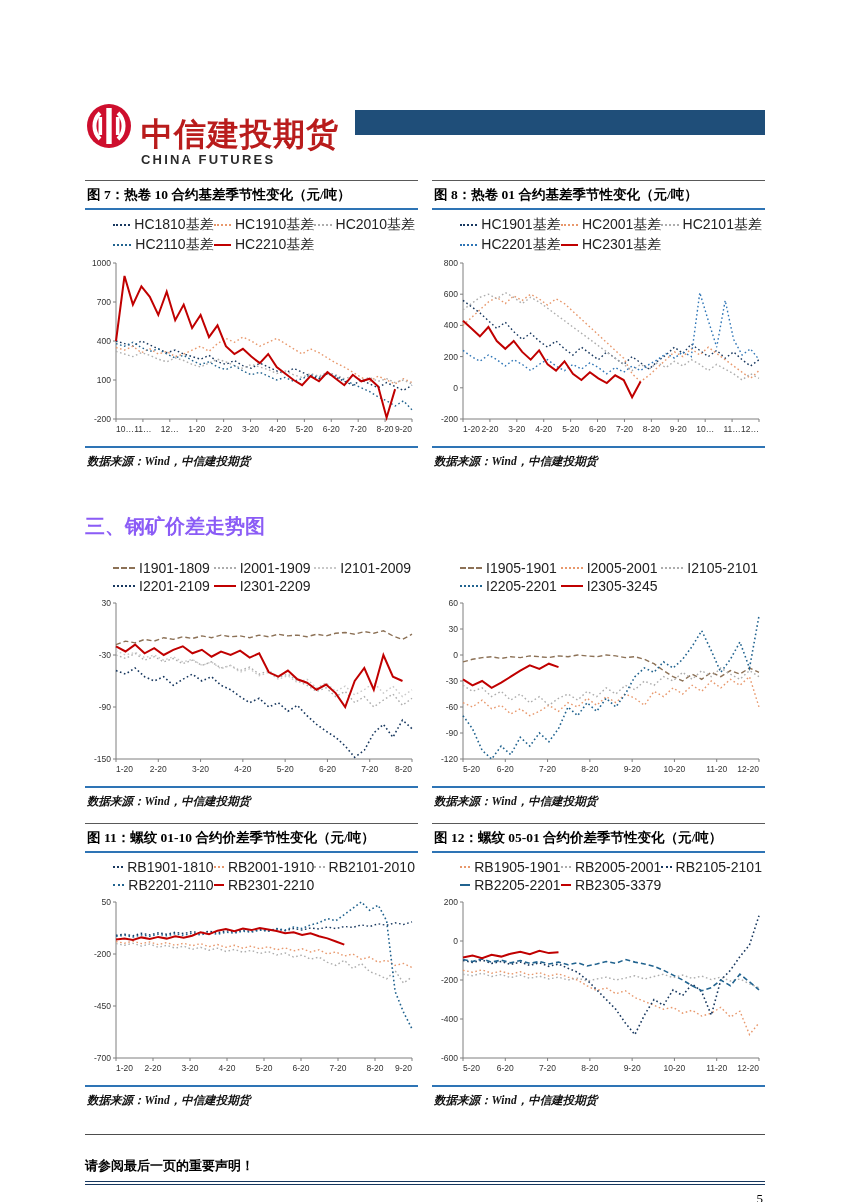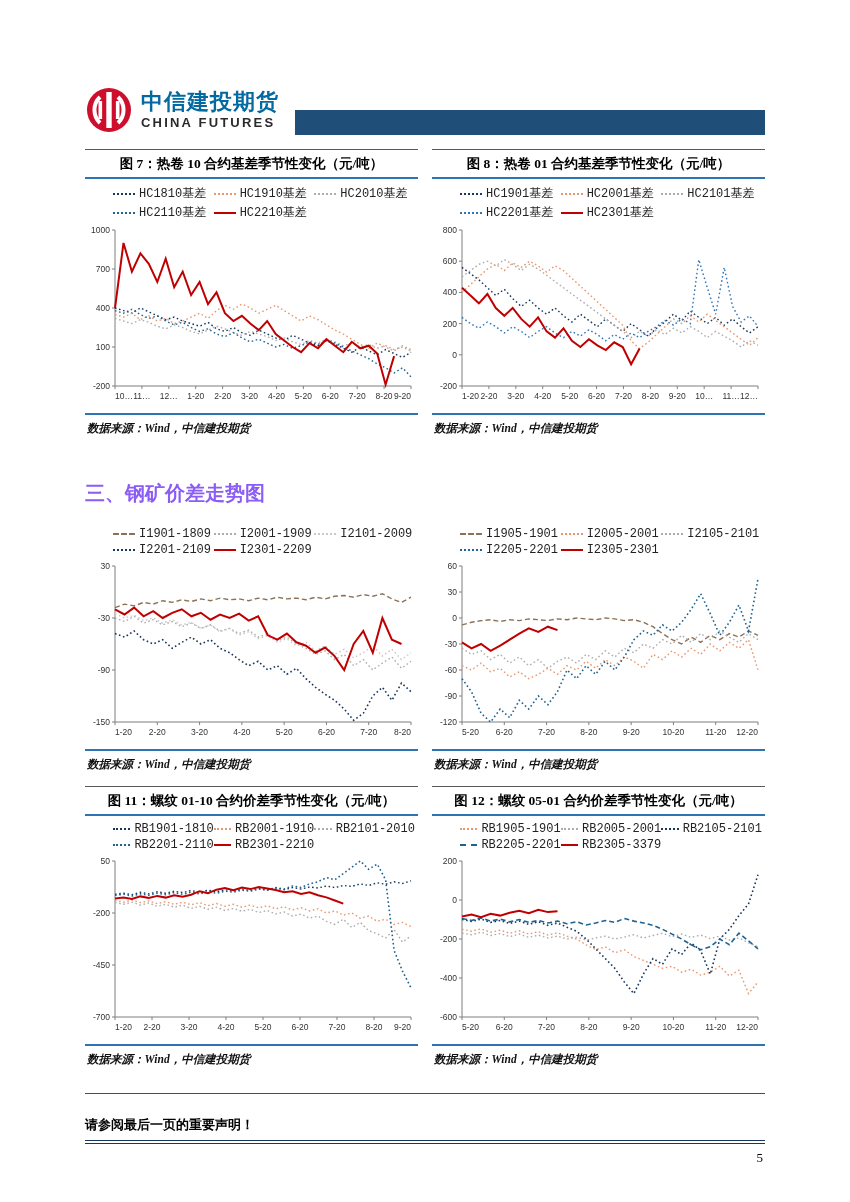--- a/index.html
+++ b/index.html
@@ -3,33 +3,33 @@
 <meta charset="utf-8">
 <style>
   html,body{margin:0;padding:0;background:#ffffff;}
   body{width:850px;height:1202px;overflow:hidden;position:relative;
        font-family:"Liberation Serif","DejaVu Serif",serif;color:#000;}
   .page{width:680px;margin:0 auto;padding-top:86px;}
   
   .hdr{display:flex;align-items:flex-start;}
   .hdr .logo{flex:0 0 auto;display:flex;align-items:center;}
   .brand{margin-left:8px;line-height:1;}
-  .brand-cn{font-size:22px;font-weight:bold;color:#0369a1;font-family:"Liberation Sans",sans-serif;letter-spacing:1px;}
+  .brand-cn{font-size:32px;font-weight:bold;color:#b91c1c;font-family:"Liberation Sans",sans-serif;letter-spacing:1px;margin-top:32px;}
   .brand-en{font-size:13px;font-weight:bold;color:#2b2b2b;letter-spacing:2.2px;font-family:"Liberation Sans",sans-serif;margin-top:3px;}
   .hdr-bar{flex:1;height:25px;background:#1F4E79;margin-left:16px;margin-top:24px;}
   
   .fig-row{display:flex;gap:14px;margin-top:14px;}
   .fig{flex:1;min-width:0;}
   .fig-title{border-top:1px solid #595959;border-bottom:2px solid #2E74B5;
-             font-weight:bold;font-size:13.5px;padding:5px 2px 4px 2px;text-align:center;}
+             font-weight:bold;font-size:13.5px;padding:5px 2px 4px 2px;}
   .legend{display:flex;flex-wrap:wrap;margin:6px 0 0 28px;}
   .legend-item{display:flex;align-items:center;width:33%;min-width:90px;margin-bottom:2px;}
   .legend-glyph{display:inline-block;width:22px;margin-right:4px;}
-  .legend-label{font-size:12px;color:#222;white-space:nowrap;font-family:Liberation Mono, monospace;text-align:center;}
-  .plot-wrap{margin-top:2px;}
+  .legend-label{font-size:14px;color:#222;white-space:nowrap;font-family:Liberation Sans, sans-serif;text-align:center;}
+  .plot-wrap{margin-top:2px;text-align:center;}
   .src{border-top:2px solid #2E74B5;margin-top:6px;padding:6px 2px 0 2px;
        font-size:11.5px;font-weight:bold;font-style:italic;color:#111;}
   
   .section-title{color:#8b5cf6;font-weight:bold;font-size:20px;margin:44px 0 10px 0;
                  font-family:"Liberation Sans",sans-serif;}
   
   .footer{margin-top:26px;border-top:1px solid #4d4d4d;padding-top:22px;}
   .footer-inner{border-bottom:4px double #17375E;padding-bottom:6px;}
   .disclaimer{font-size:13px;font-weight:bold;}
   .page-num{text-align:right;font-size:13px;margin-top:6px;padding-right:2px;}
@@ -272,21 +272,21 @@
           <span class="legend-item">
             <span class="legend-glyph" style="border-top: 2px dotted rgb(173, 173, 173);"></span>
             <span class="legend-label">I2105-2101</span>
           </span>
           <span class="legend-item">
             <span class="legend-glyph" style="border-top: 2px dotted rgb(33, 99, 143);"></span>
             <span class="legend-label">I2205-2201</span>
           </span>
           <span class="legend-item">
             <span class="legend-glyph" style="border-top: 2.4px solid rgb(192, 0, 0);"></span>
-            <span class="legend-label">I2305-2301</span>
+            <span class="legend-label">I2305-3245</span>
           </span>
         </div>
         <div class="plot-wrap"><svg width="332" height="178">
             <path d="M30 5 V161 H326" stroke="#7f7f7f" fill="none"></path>
             <line x1="27" x2="30" y1="5" y2="5" stroke="#7f7f7f"></line>
             <text x="25" y="8" text-anchor="end" font-size="8.5" fill="#333">60</text>
             <line x1="27" x2="30" y1="30.999999999999993" y2="30.999999999999993" stroke="#7f7f7f"></line>
             <text x="25" y="33.99999999999999" text-anchor="end" font-size="8.5" fill="#333">30</text>
             <line x1="27" x2="30" y1="57.00000000000001" y2="57.00000000000001" stroke="#7f7f7f"></line>
             <text x="25" y="60.00000000000001" text-anchor="end" font-size="8.5" fill="#333">0</text>

